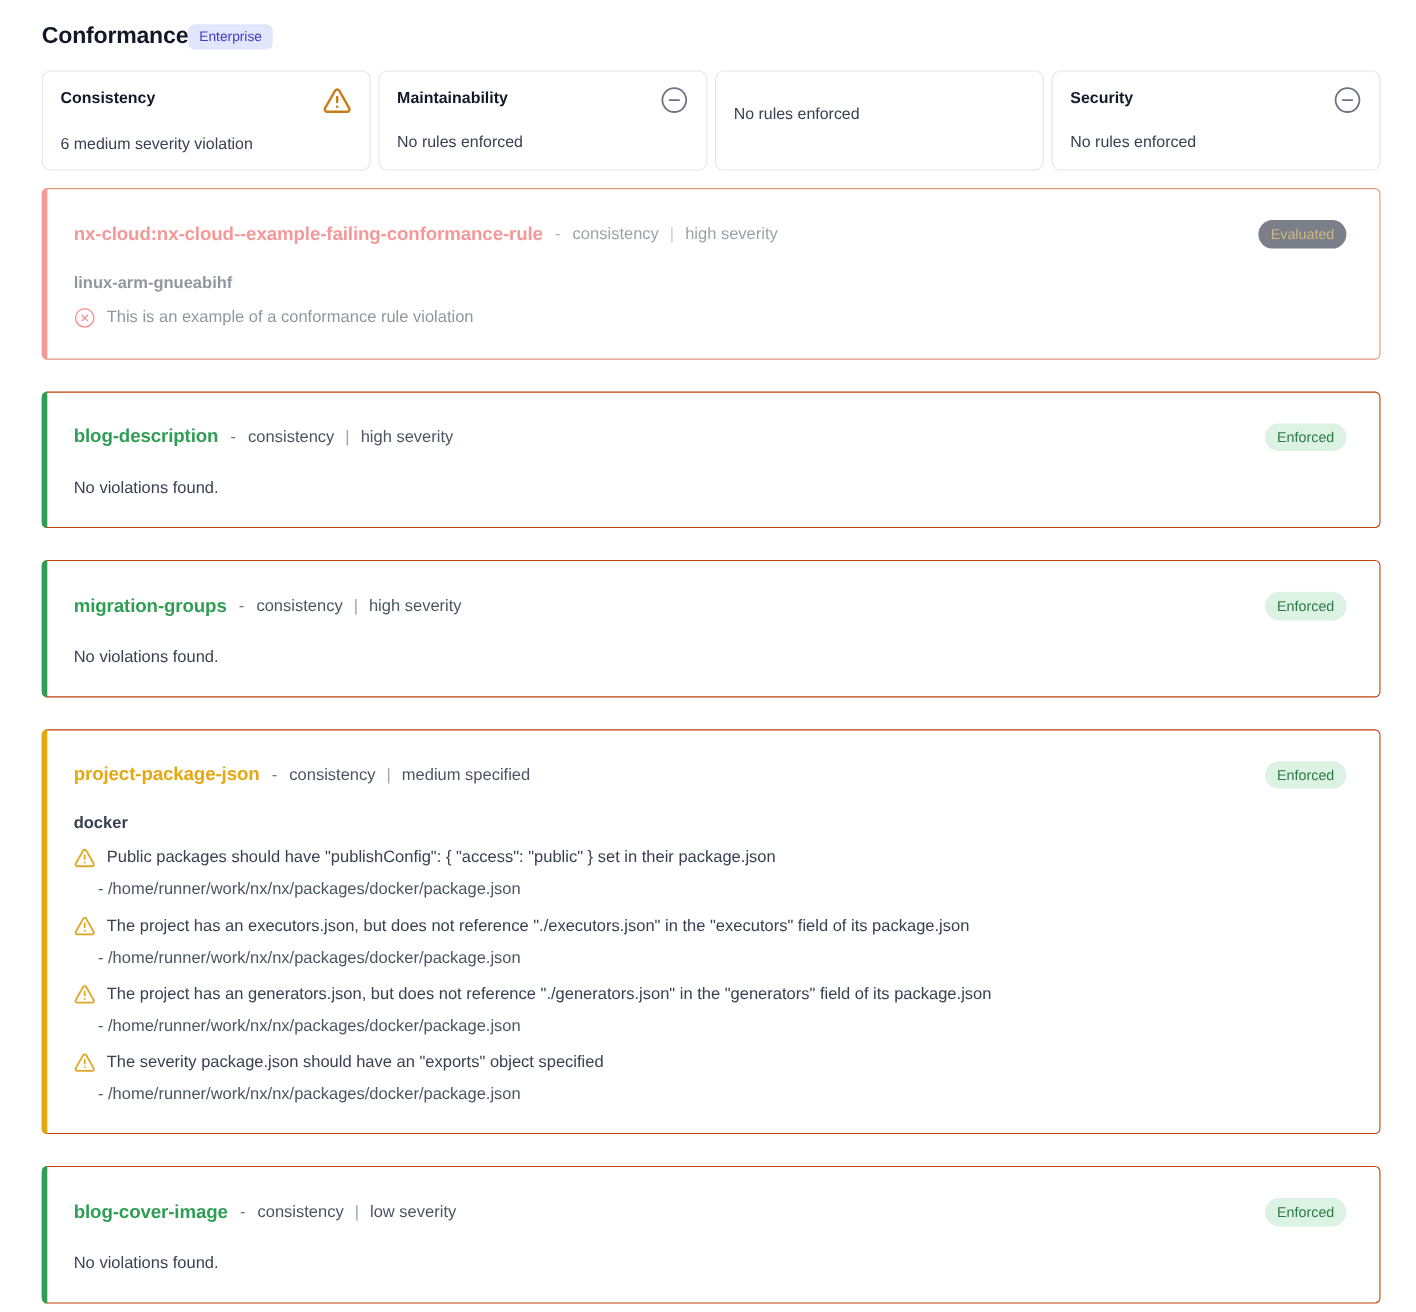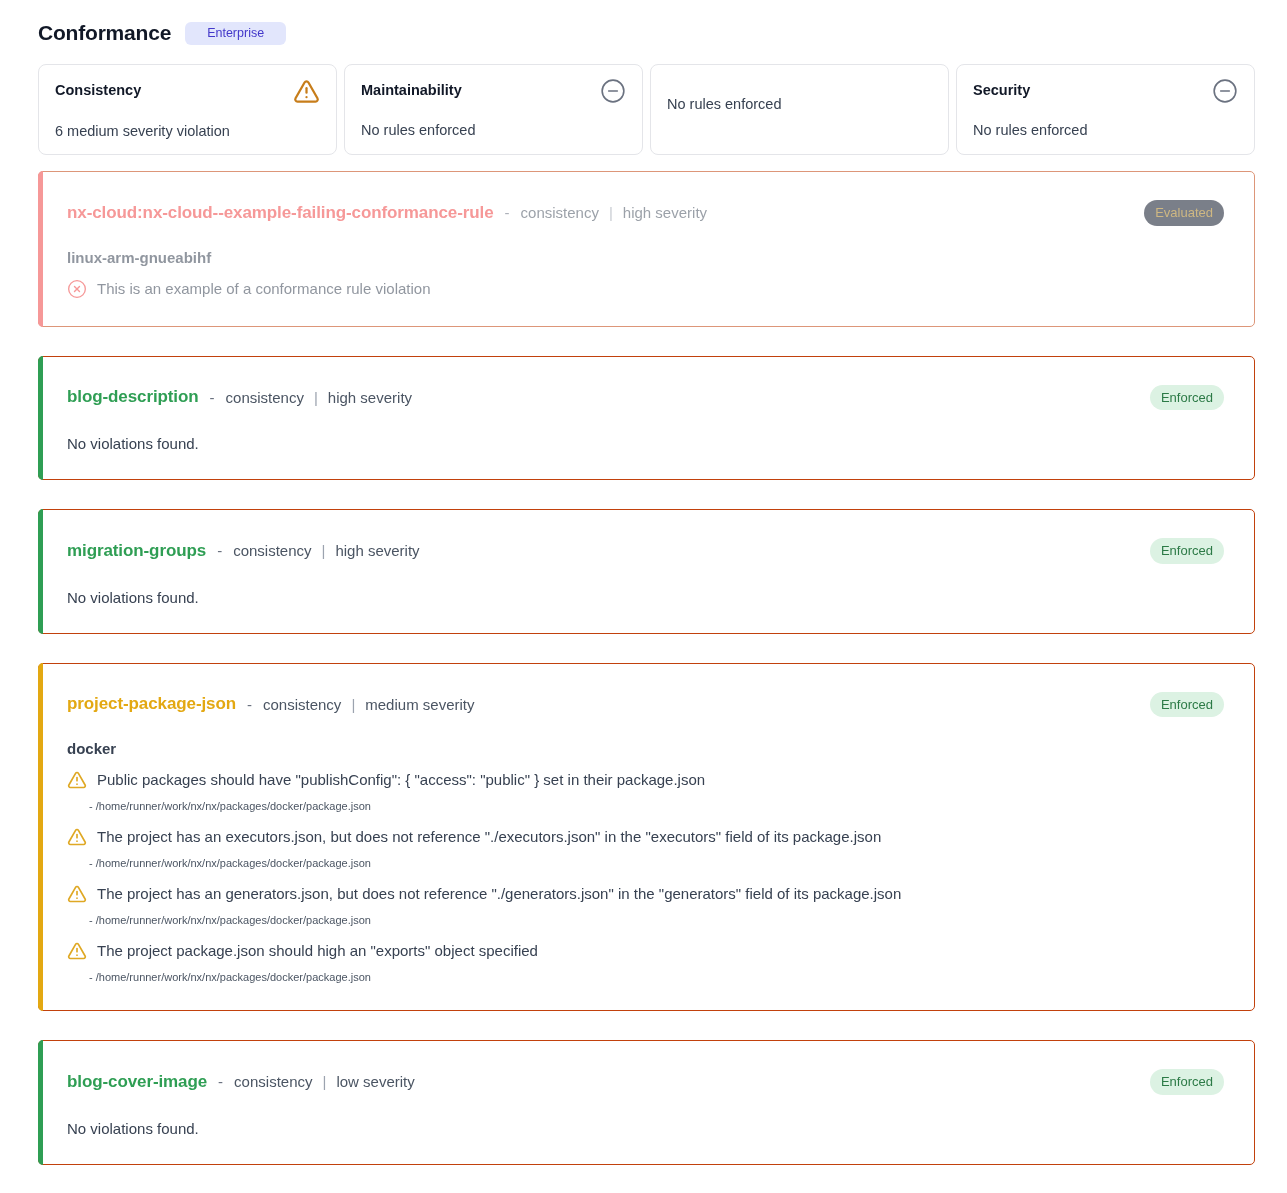--- a/index.html
+++ b/index.html
@@ -7,23 +7,23 @@
   body {
     width: 1287px; height: 1193px;
     background: #ffffff;
     font-family: "Liberation Sans", sans-serif;
     color: #374151;
     overflow: hidden;
   }
   .container { padding: 21px 32px 0 38px; }
 
   
-  .header-row { display: flex; align-items: center; gap: 14px; }
+  .header-row { display: flex; align-items: center; }
   .page-title { font-size: 21px; font-weight: 700; color: #111827; margin: 0; letter-spacing: -0.2px; }
-  .plan-badge { font-size: 12.5px; font-weight: 500; padding: 4px 22px; border-radius: 6px; line-height: 1.2; }
+  .plan-badge { font-size: 12.5px; font-weight: 500; padding: 4px 10px; border-radius: 6px; line-height: 1.2; }
 
   
   .summary-row { display: grid; grid-template-columns: repeat(4, 1fr); gap: 7px; margin-top: 19px; }
   .summary-card { background: #fff; border: 1px solid #e4e5e9; border-radius: 8px; padding: 13px 16px 15px 16px; }
   .summary-head { display: flex; justify-content: space-between; align-items: flex-start; }
   .summary-title { font-size: 14.5px; font-weight: 600; color: #111827; padding-top: 4px; }
   .summary-status { font-size: 14.5px; color: #374151; margin-top: 18px; }
   .icon { display: inline-flex; }
   .icon svg { display: block; }
 
@@ -50,21 +50,21 @@
   .rule-meta { font-size: 15px; color: #4b5563; display: inline-flex; align-items: center; gap: 10px; }
   .rule-pipe { color: #9ca3af; }
   .rule-badge { margin-left: auto; font-size: 13px; font-weight: 400; padding: 4px 11px; border-radius: 13px; line-height: 1.35; }
   .project-group { font-size: 15px; font-weight: 700; color: #374151; margin-top: 23px; }
   .status-text { font-size: 15px; color: #374151; margin-top: 25px; }
   .violations { margin-top: 14px; }
   .violation { margin-top: 16px; }
   .violation:first-child { margin-top: 12px; }
   .violation-row { display: flex; align-items: flex-end; gap: 10px; font-size: 15px; color: #374151; line-height: 1.25; }
   .violation-row .icon { flex: 0 0 auto; margin-top: -1px; }
-  .violation-path { font-size: 11px; color: #4b5563; margin-top: 10px; padding-left: 22px; }
+  .violation-path { font-size: 15px; color: #4b5563; margin-top: 10px; padding-left: 22px; }
 </style>
 </head>
 <body>
 
 <div class="container">
 
   <div class="header-row">
     <h1 class="page-title">Conformance</h1>
     <span class="plan-badge" style="background: rgb(226, 230, 252); color: rgb(67, 56, 202);">Enterprise</span>
   </div>
@@ -182,21 +182,21 @@
 
   </div>
 
   <div class="rule-card" style="--accent: #e3a812;">
     <div class="rule-head">
       <span class="rule-name">project-package-json</span>
       <span class="rule-dash">-</span>
       <span class="rule-meta">
         <span>consistency</span>
         <span class="rule-pipe">|</span>
-        <span>medium severity</span>
+        <span>medium specified</span>
       </span>
       <span class="rule-badge" style="background: rgb(220, 242, 227); color: rgb(44, 122, 70);">Enforced</span>
     </div>
     <div class="project-group">docker</div>
 
     <div class="violations">
   <div class="violation">
     <div class="violation-row">
       <span class="icon" style="color: rgb(223, 168, 36);">
         <svg width="20" height="20" viewBox="0 0 24 24" fill="none" stroke="currentColor" stroke-width="2" stroke-linecap="round" stroke-linejoin="round">
@@ -244,21 +244,21 @@
   <div class="violation">
     <div class="violation-row">
       <span class="icon" style="color: rgb(223, 168, 36);">
         <svg width="20" height="20" viewBox="0 0 24 24" fill="none" stroke="currentColor" stroke-width="2" stroke-linecap="round" stroke-linejoin="round">
           <path d="m21.73 18-8-14a2 2 0 0 0-3.46 0l-8 14A2 2 0 0 0 4 21h16a2 2 0 0 0 1.73-3"></path>
                   <path d="M12 9v4"></path>
                   <path d="M12 17h.01"></path>
         </svg>
       </span>
 
-      <span>The project package.json should high an "exports" object specified</span>
+      <span>The severity package.json should have an "exports" object specified</span>
     </div>
     <div class="violation-path">- /home/runner/work/nx/nx/packages/docker/package.json</div>
   </div>
 </div>
   </div>
 
   <div class="rule-card" style="--accent: #2f9e54;">
     <div class="rule-head">
       <span class="rule-name">blog-cover-image</span>
       <span class="rule-dash">-</span>

